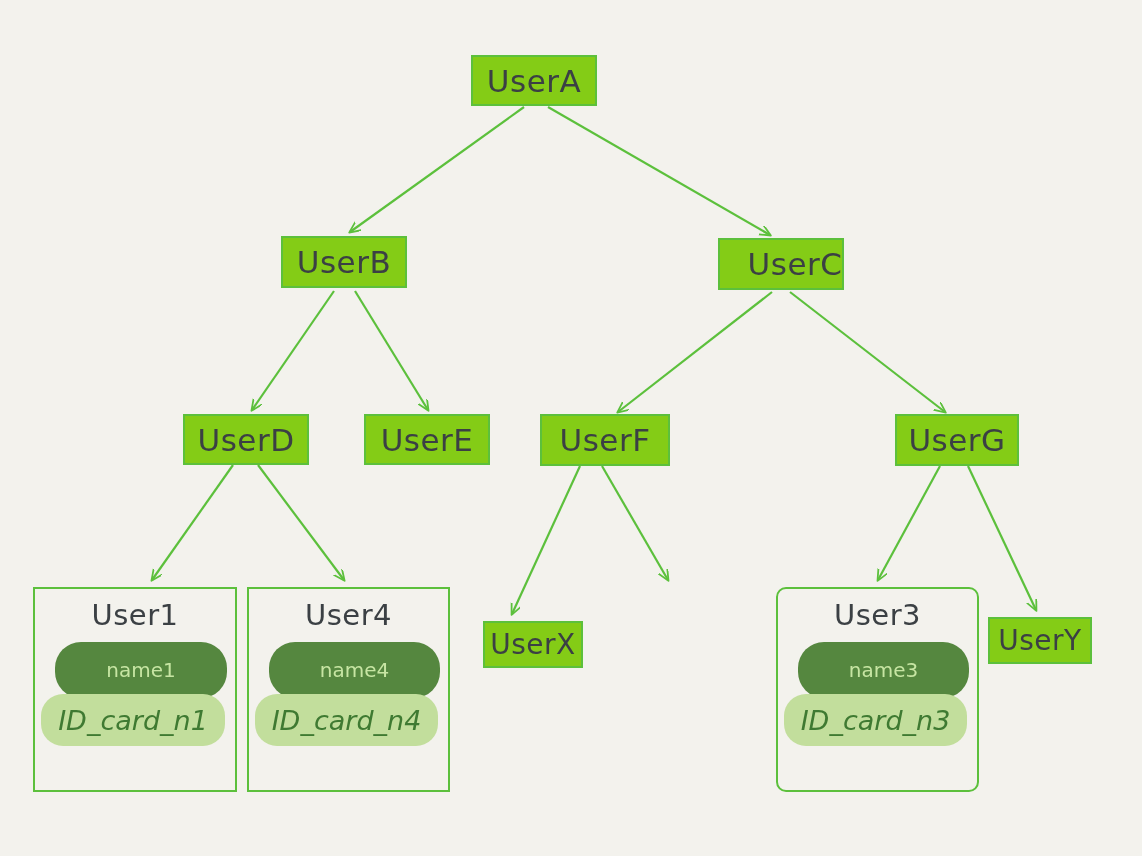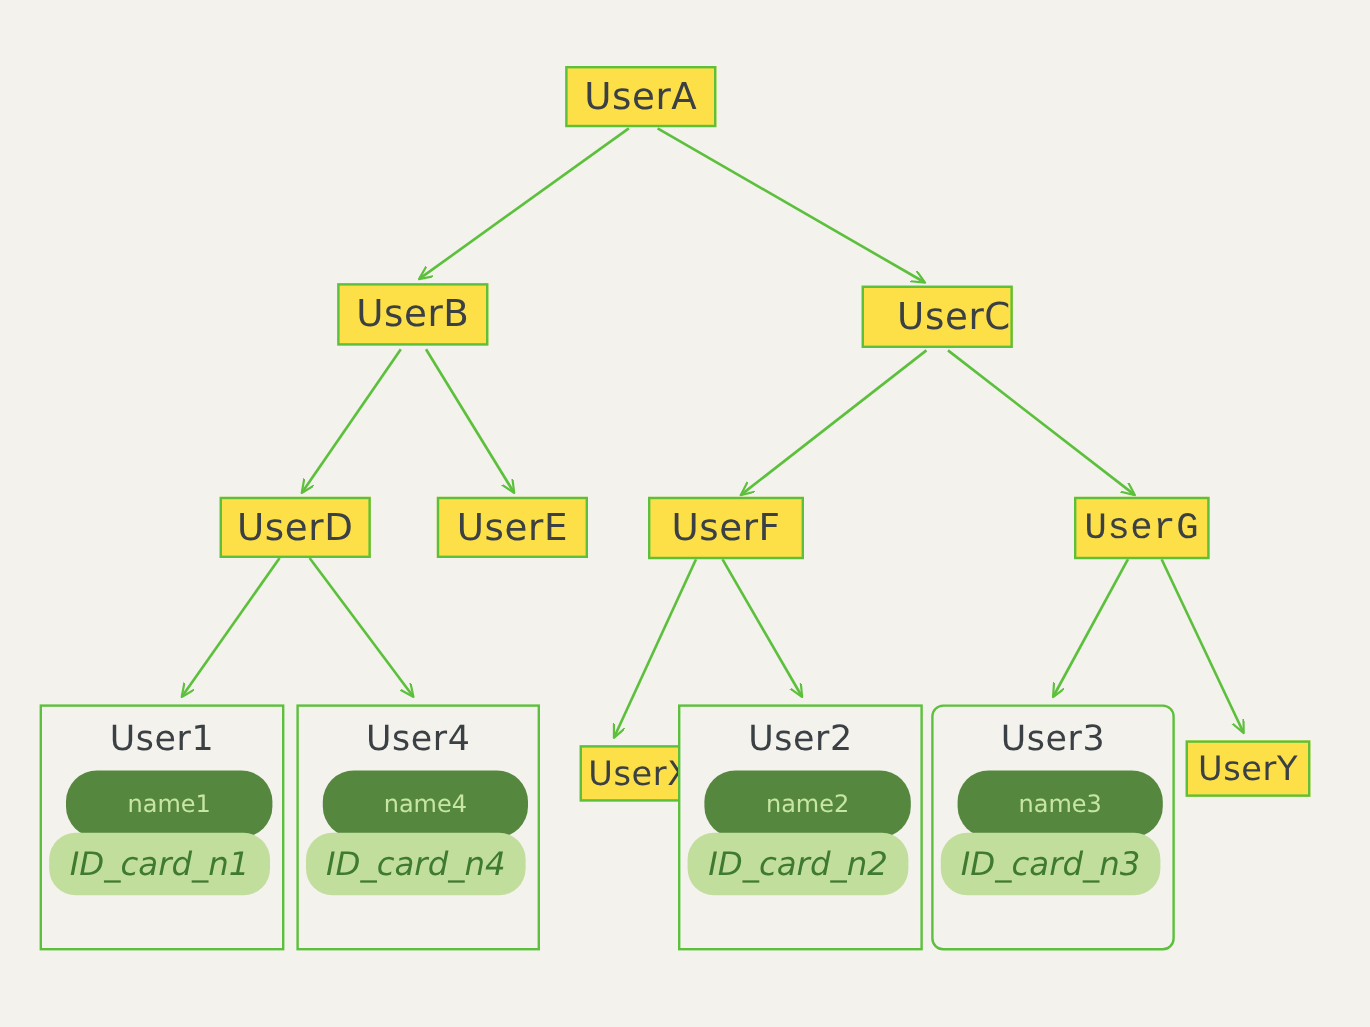--- a/index.html
+++ b/index.html
@@ -22,21 +22,21 @@
     top: 0;
     width: 1142px;
     height: 856px;
     pointer-events: none;
   }
 
   
   .node {
     position: absolute;
     box-sizing: border-box;
-    background: #fde047;
+    background: #84cc16;
     border: 2.5px solid #5cc03c;
     display: flex;
     align-items: center;
     justify-content: center;
     color: #3b4044;
     font-size: 31px;
     letter-spacing: 0.5px;
     font-family: "DejaVu Sans", sans-serif;
     z-index: 3;
   }
@@ -133,21 +133,21 @@
 
   <div class="node" style="left:183px; top:414px; width:126px; height:51px;">
     <span>UserD</span>
   </div>
   <div class="node" style="left:364px; top:414px; width:126px; height:51px;">
     <span>UserE</span>
   </div>
   <div class="node" style="left:540px; top:414px; width:130px; height:52px;">
     <span>UserF</span>
   </div>
-  <div class="node" style="left:895px; top:414px; width:113px; height:52px;font-family:Liberation Mono, monospace;">
+  <div class="node" style="left:895px; top:414px; width:124px; height:52px;">
     <span>UserG</span>
   </div>
 
   <div class="node small" style="left:455px; top:621px; width:100px; height:47px;margin-left:28px;">
     <span>UserX</span>
   </div>
   <div class="node small" style="left:988px; top:617px; width:104px; height:47px;">
     <span>UserY</span>
   </div>
 
@@ -156,25 +156,20 @@
     <div class="pill pill-name">name1</div>
     <div class="pill pill-id">ID_card_n1</div>
   </div>
 
   <div class="card" style="left:247px; top:587px; width:203px; height:205px;">
     <div class="card-title">User4</div>
     <div class="pill pill-name">name4</div>
     <div class="pill pill-id">ID_card_n4</div>
   </div>
 
-  <div class="card" style="left:565px; top:587px; width:204px; height:205px;">
-    <div class="card-title">User2</div>
-    <div class="pill pill-name">name2</div>
-    <div class="pill pill-id">ID_card_n2</div>
-  </div>
 
   <div class="card" style="left:776px; top:587px; width:203px; height:205px;border-radius:10px;">
     <div class="card-title">User3</div>
     <div class="pill pill-name">name3</div>
     <div class="pill pill-id">ID_card_n3</div>
   </div>
 
 </div>
 
 </body></html>

